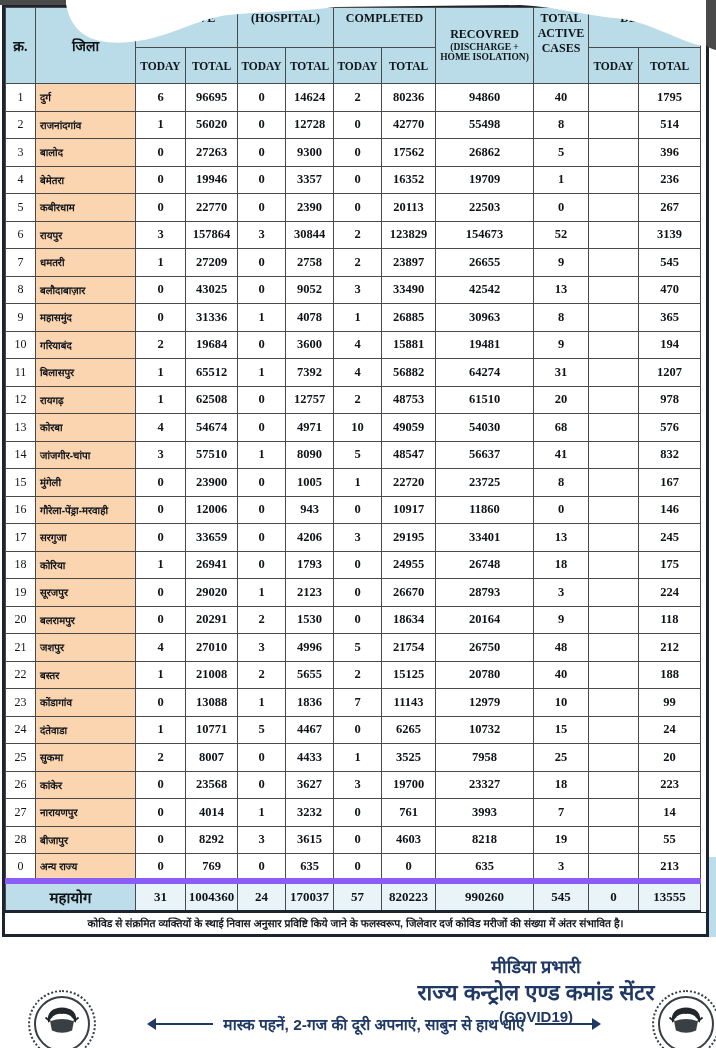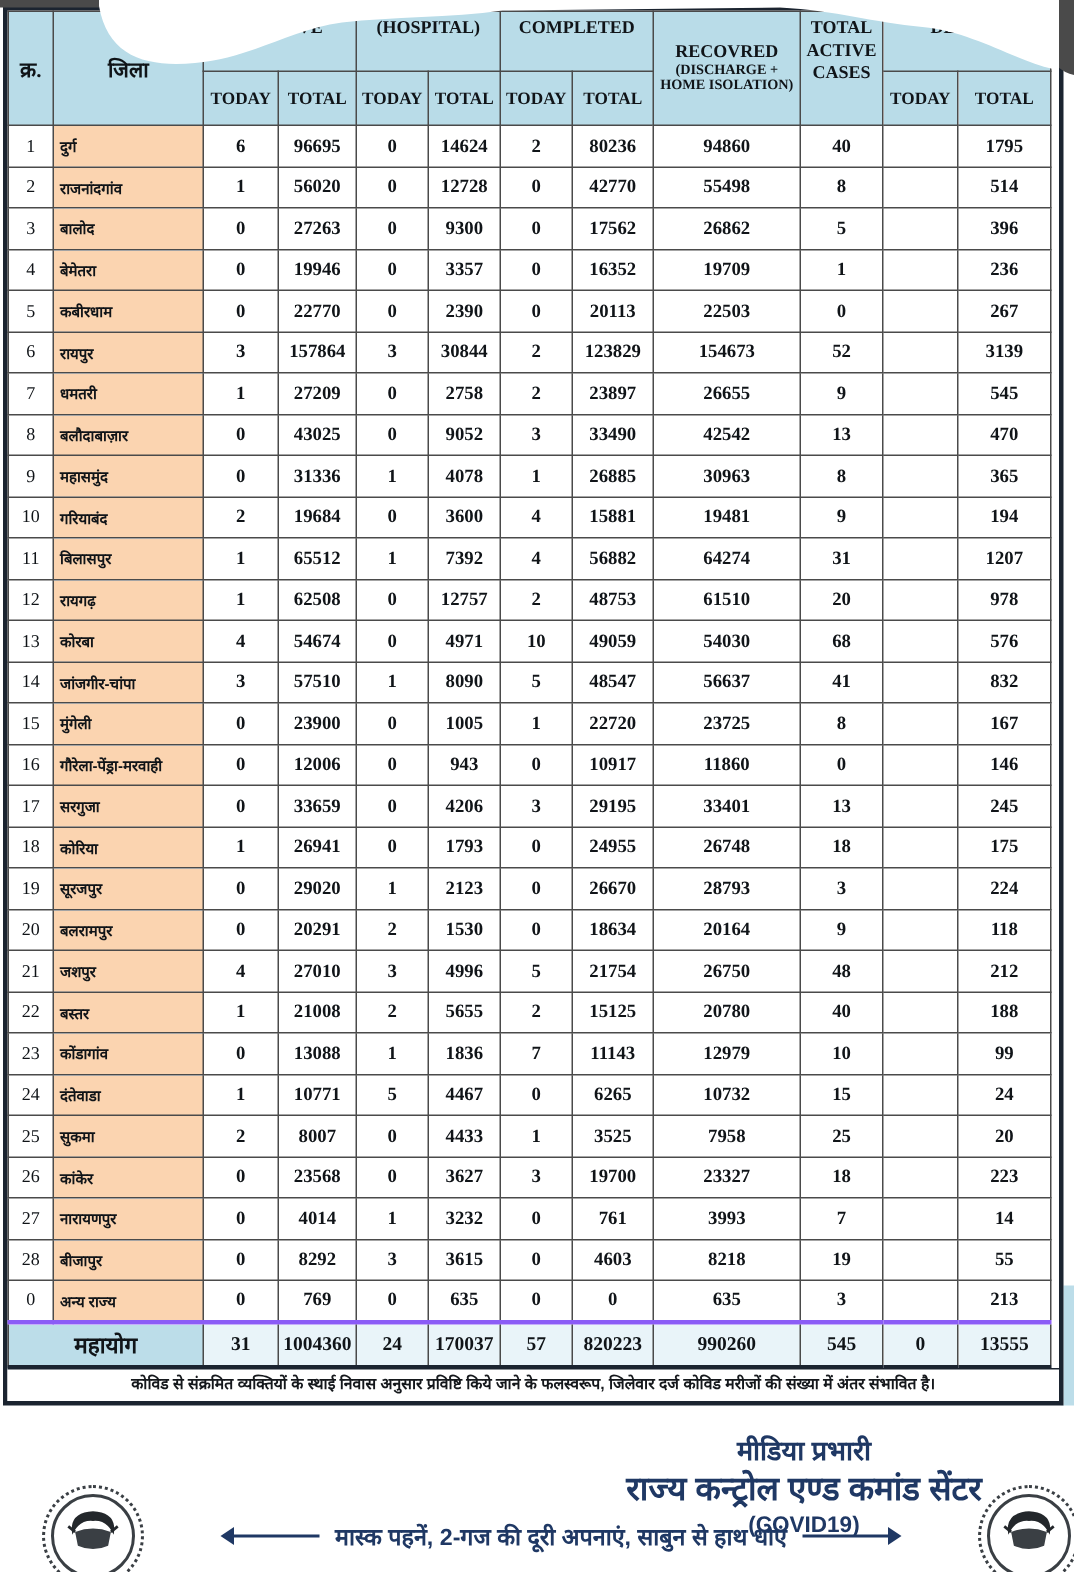--- a/index.html
+++ b/index.html
@@ -30,21 +30,21 @@
   .recov-l2{font-size:9.5px;display:block;line-height:1.1;}
   th.active-h{font-size:11.5px;vertical-align:top;padding-top:2px;line-height:1.25;}
   tbody.rows tr{height:27.5px;}
   tbody.rows td{font-size:12.5px;font-weight:bold;background:#ffffff;}
   tbody.rows td.c0{font-weight:normal;font-size:12px;}
   tbody.rows td.c1{
     background:#fbd4b0;text-align:left;padding-left:4px;
     font-family:"Liberation Sans", sans-serif;font-size:10px;
   }
   tr.totalrow{height:30px;}
-  tr.totalrow td{border-top:3px solid #8b5cf6;border-bottom:2px solid #1b2430;}
+  tr.totalrow td{border-top:6px solid #8b5cf6;border-bottom:2px solid #1b2430;}
   tr.totalrow td.tlabel{
     background:#bcdde9;font-size:15px;font-weight:bold;
     font-family:"Liberation Sans", sans-serif;color:#101418;
   }
   tr.totalrow td.tval{background:#e9f4f9;font-size:13px;font-weight:bold;}
   .footnote{
     border-top:1px solid #1b2430;background:#fff;text-align:center;
     font-family:"Liberation Sans", sans-serif;font-size:10.5px;font-weight:bold;
     color:#15181c;padding:4px 6px 4px 6px;line-height:1.2;
   }

